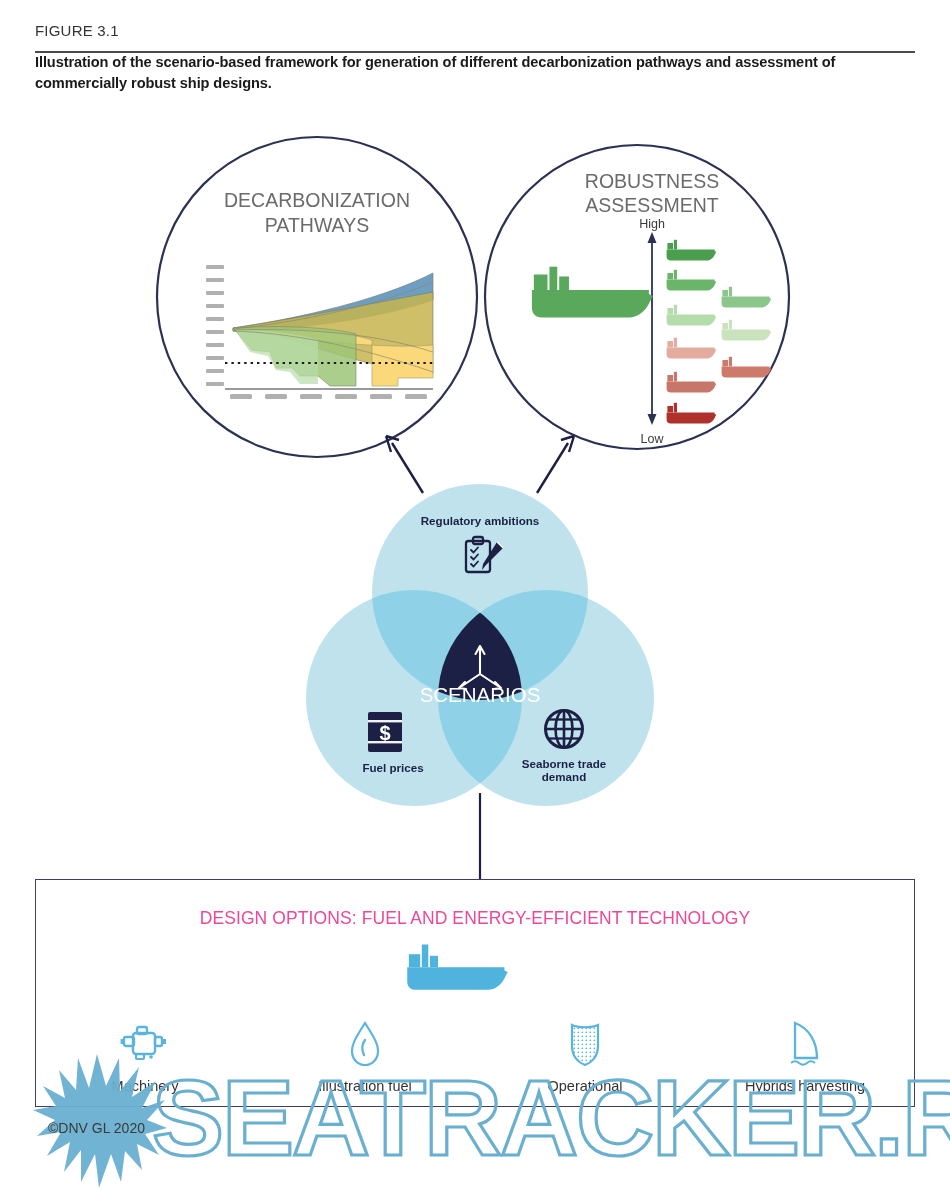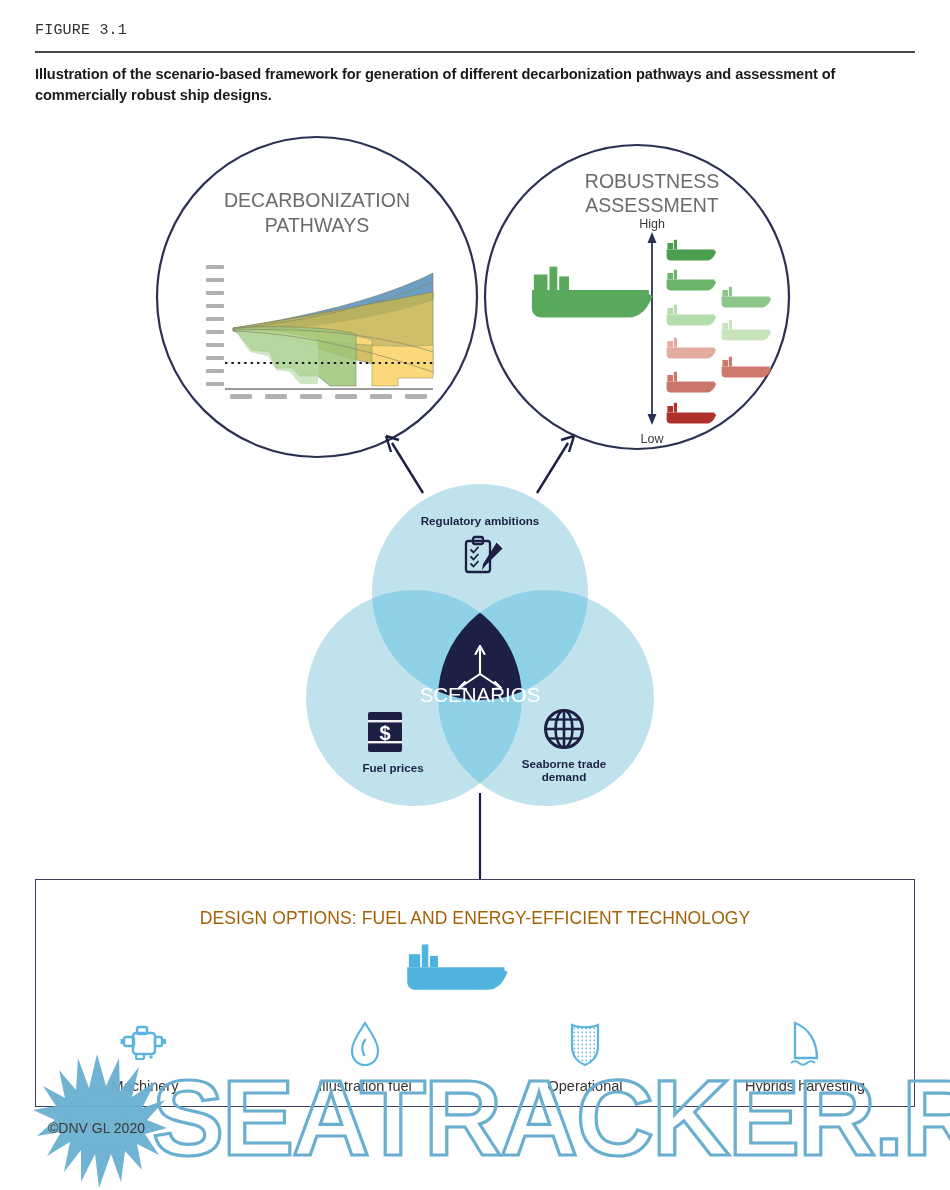--- a/index.html
+++ b/index.html
@@ -7,43 +7,43 @@
     width:950px;height:1190px;position:relative;overflow:hidden;
     font-family:"Liberation Sans","DejaVu Sans",sans-serif;
     color:#231f20;
   }
   .page{position:absolute;inset:0;}
 
   
   .fig-label{
     position:absolute;left:35px;top:22px;
     font-size:15px;letter-spacing:.2px;color:#333333;
-    font-family:Liberation Mono, monospace;
+    font-family:Liberation Sans, sans-serif;
   }
   .hr{
     position:absolute;left:35px;top:51px;width:880px;height:2px;
     background:#4a4a4a;
   }
   .fig-caption{
-    position:absolute;left:35px;top:64px;width:890px;
+    position:absolute;left:35px;top:52px;width:890px;
     font-size:14.6px;font-weight:bold;line-height:1.45;
     color:#1a1a1a;letter-spacing:-.1px;
   }
 
   
   .art{position:absolute;left:0;top:0;width:950px;height:1190px;}
 
   
   .design-box{
     position:absolute;left:35px;top:879px;width:880px;height:228px;
     border:1.6px solid #3b3f63;box-sizing:border-box;background:transparent;
   }
   .design-title{
     position:absolute;left:0;right:0;top:908px;text-align:center;
-    font-size:17.5px;color:#a16207;letter-spacing:.1px;
+    font-size:17.5px;color:#ec4899;letter-spacing:.1px;
   }
   .opt-row{
     position:absolute;left:35px;top:1018px;width:880px;height:90px;
     display:flex;align-items:flex-start;justify-content:space-around;
   }
   .opt{
     width:146px;display:flex;flex-direction:column;align-items:center;
   }
   .opt .glyph{height:52px;display:flex;align-items:center;justify-content:center;}
   .opt .lbl{

